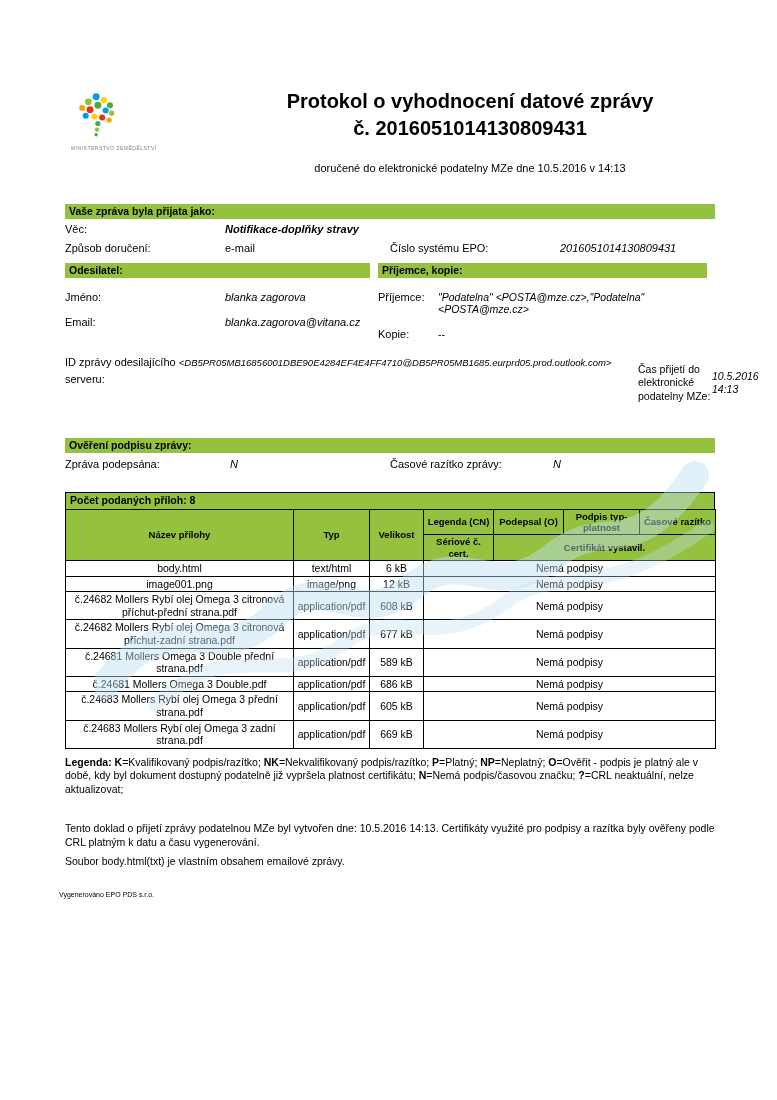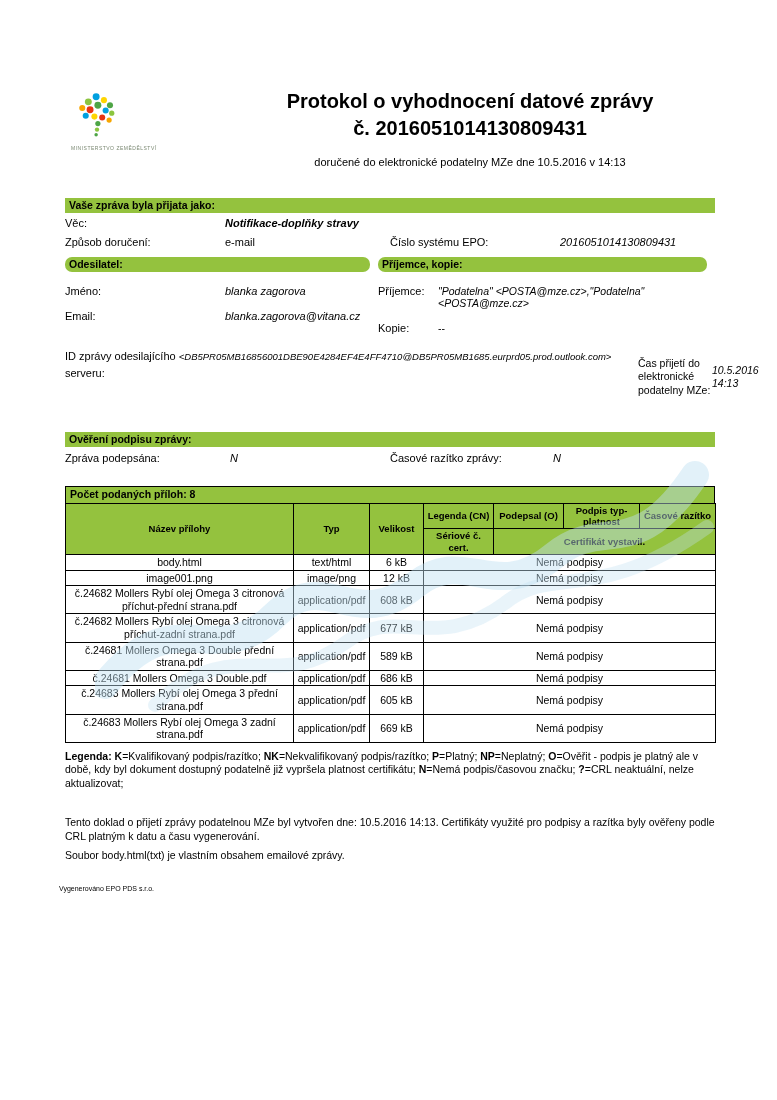--- a/index.html
+++ b/index.html
@@ -10,40 +10,40 @@
     position: relative; overflow: hidden;
   }
   .page { position: relative; padding: 88px 62px 0 65px; }
 
   
   .doc-header { display: flex; align-items: flex-start; }
   .logo-box { width: 160px; flex: 0 0 160px; padding-left: 6px; }
   .logo-text { font-size: 5px; letter-spacing: 0.5px; color: #7a8872; white-space: nowrap; margin-top: 1px; }
   .title-box { flex: 1; text-align: center; }
   .title { font-size: 20px; font-weight: bold; line-height: 1.35; }
-  .subtitle { font-size: 11px; margin-top: 14px; }
+  .subtitle { font-size: 11px; margin-top: 20px; }
 
   
   .bar {
     background: var(--accent, #94c23e);
     font-size: 10.5px; font-weight: bold;
     padding: 1px 4px; line-height: 1.25; color: #000;
   }
   .bar1 { margin-top: 30px; }
 
   .ital { font-style: italic; }
   .bold { font-weight: bold; }
 
   .row { display: grid; font-size: 11px; padding: 4px 0 3px 0; align-items: start; }
   .row-vec { grid-template-columns: 160px 1fr; }
   .row-zpusob { grid-template-columns: 160px 165px 170px 1fr; }
   .row-zpusob .num { text-align: right; padding-right: 55px; }
 
   .dual { display: grid; grid-template-columns: 313px 337px; column-gap: 0; margin-top: 6px; }
-  .dual-bars .bar { margin-right: 8px; border-radius: 7px; }
+  .dual-bars .bar { margin-right: 8px; }
   .dual-left .row { grid-template-columns: 160px 1fr; padding: 7px 0 6px 0; }
   .dual-right .row { grid-template-columns: 60px 1fr; padding: 7px 0 6px 0; }
   .dual-right .val { font-size: 10.5px; }
 
   .bar3 { margin-top: 10px; }
   .emailinfo { display: flex; font-size: 11px; padding: 8px 0 6px 0; min-height: 72px; gap: 18px; }
   .emailinfo .idblock { width: 555px; flex: 0 0 555px; line-height: 1.5; }
   .emailinfo .idblock .idval { font-size: 9.5px; word-break: break-all; }
   .emailinfo .timeblock { flex: 1; display: flex; align-items: center; }
   .emailinfo .timelabel { width: 74px; font-size: 10.5px; line-height: 1.3; }

